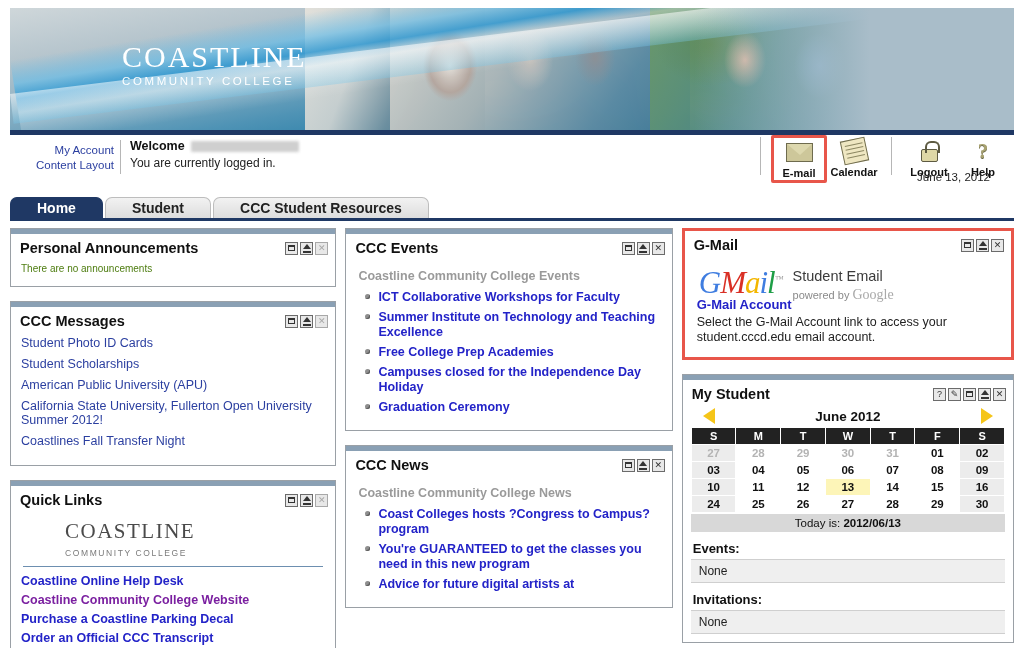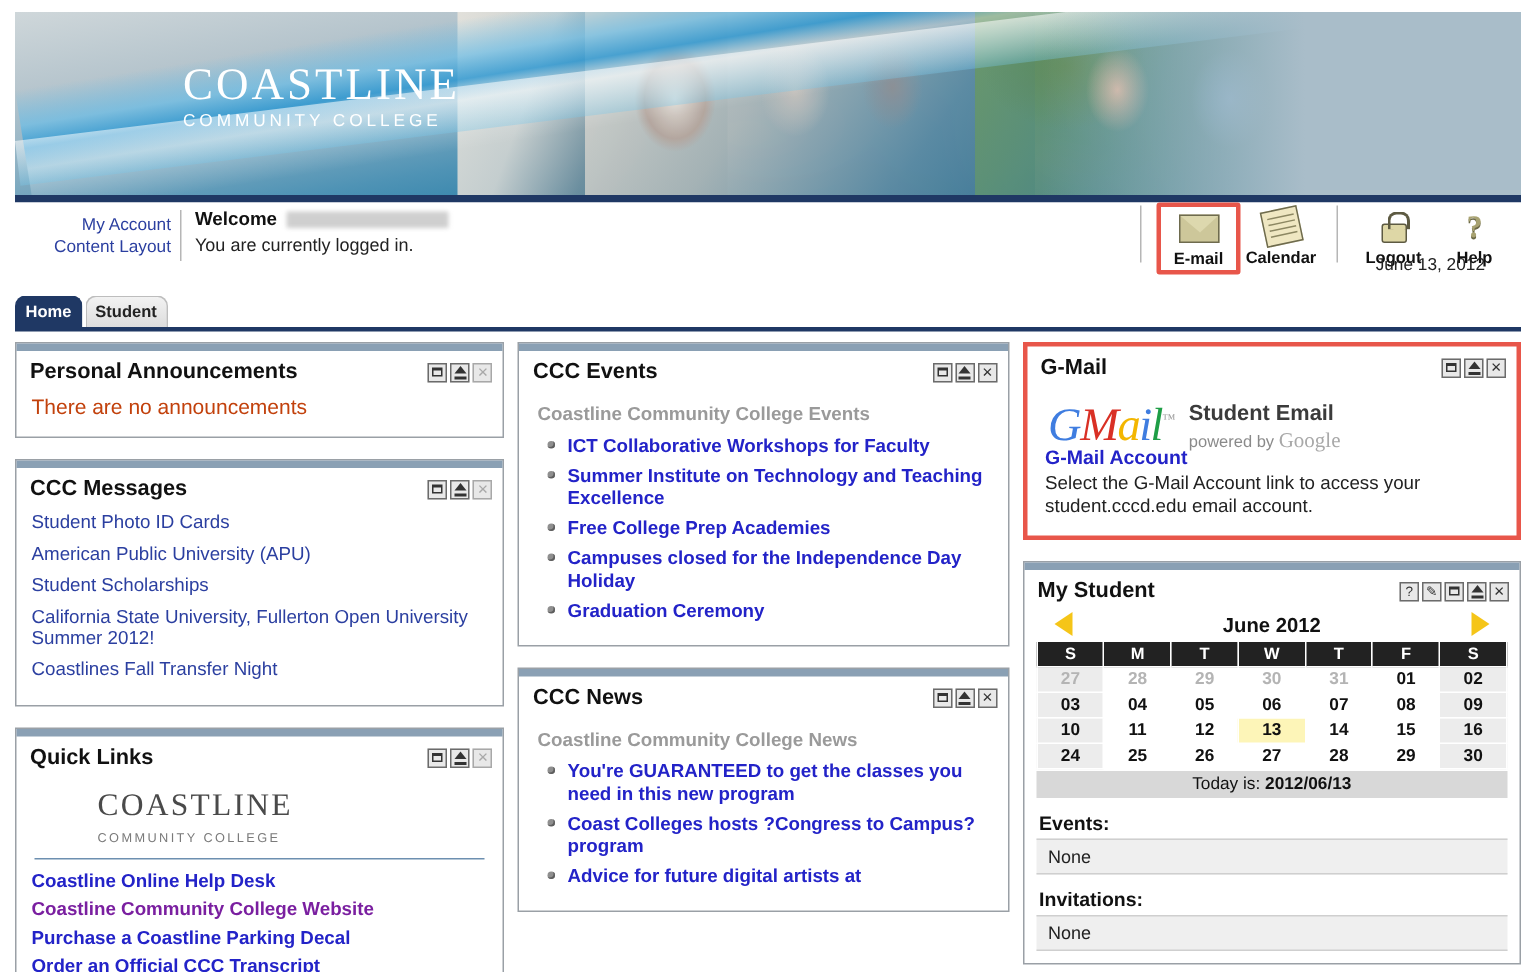--- a/index.html
+++ b/index.html
@@ -125,22 +125,22 @@
   .cal-ic:before{ content:""; position:absolute; left:3px; top:4px; width:18px; height:1px; background:#8c8762; box-shadow:0 4px 0 #8c8762, 0 8px 0 #8c8762, 0 12px 0 #8c8762;}
   .lock-ic { width:17px; height:13px; background:#ded7a6; border:1px solid #5d5a42; border-radius:2px; position:relative; margin-top:8px;}
   .lock-ic:before{ content:""; position:absolute; left:3px; top:-9px; width:11px; height:10px; border:2px solid #5d5a42; border-bottom:none; border-radius:6px 6px 0 0; }
   .q-ic { font-size:21px; font-weight:bold; color:#a8a271; font-family:"Liberation Serif",serif; text-shadow:0 1px 0 #6b6846; }
 
   .date-line { position:absolute; right:24px; top:36px; font-size:11.5px; color:#222; }
 
   
   .tabs { position:absolute; left:10px; top:196px; height:23px; display:flex; align-items:flex-end; }
   .tab {
-    height:22px; line-height:21px; padding:0 6px; margin-right:2px;
-    font-size:11px; font-weight:bold; cursor:pointer;
+    height:22px; line-height:21px; padding:0 26px; margin-right:2px;
+    font-size:14px; font-weight:bold; cursor:pointer;
     border-radius:7px 7px 0 0; color:#222;
     background:linear-gradient(to bottom,#f2f2f2,#dcdcdc);
     border:1px solid #bdbdbd; border-bottom:none;
   }
   .tab.active { background:#1f3864; color:#ffffff; border-color:#1f3864; }
   .tabs-underline { position:absolute; left:10px; top:218px; width:1004px; height:3px; background:#1f3864; }
 
   
   .cols { position:absolute; left:10px; top:228px; width:1004px; display:flex; gap:9px; }
   .col { display:flex; flex-direction:column; gap:14px; }
@@ -159,21 +159,21 @@
     display:flex; align-items:center; justify-content:center; cursor:pointer;
     font-size:9px; line-height:9px; color:#333; font-family:"Liberation Sans",sans-serif;
   }
   .ctrl .sq { width:7px; height:6px; border:1px solid #333; border-top-width:2px; }
   .ctrl .up { width:0;height:0;border-left:4px solid transparent;border-right:4px solid transparent;border-bottom:5px solid #333; margin-bottom:1px;}
   .ctrl.dim { color:#a8a8a8; border-color:#a8a8a8; }
   .ctrl-min { flex-direction:column; }
   .ctrl-min .bar{ width:8px;height:2px;background:#333; margin-top:1px;}
   .p-body { padding:2px 10px 10px 10px; }
 
-  .plain-text { font-size:14px; color:#c2410c; padding-bottom:2px; }
+  .plain-text { font-size:10px; color:#4d7c0f; padding-bottom:2px; }
   .msg-link {
     display:block; font-size:12.5px; color:#2b3fa0; text-decoration:none;
     line-height:14px; margin-bottom:7px; cursor:pointer;
   }
   .sub-head { font-size:12.5px; font-weight:bold; color:#9a9a9a; margin:6px 0 7px 2px; }
   ul.bullets { list-style:none; margin:0; padding:0 0 0 22px; }
   ul.bullets li { position:relative; margin-bottom:5px; }
   ul.bullets li:before {
     content:""; position:absolute; left:-13px; top:4px; width:5px; height:5px;
     border-radius:50%; background:#8f8f8f; box-shadow:inset -1px -1px 0 #5e5e5e;
@@ -196,21 +196,21 @@
   .ql-link { display:block; font-size:12.5px; font-weight:bold; color:#2323c8; text-decoration:none; line-height:19px; cursor:pointer; }
   .ql-link.visited { color:#7a1fa0; }
 
   
   .gm-row { display:flex; align-items:flex-start; gap:10px; padding:4px 0 0 4px; }
   .gm-logo { font-size:31px; line-height:31px; font-family:"Liberation Serif", serif; letter-spacing:-1px; position:relative;font-style:italic;}
   .gm-logo .g{color:#3f7de0;} .gm-logo .m{color:#d93025;} .gm-logo .a{color:#f3b600;}
   .gm-logo .i{color:#3f7de0;} .gm-logo .l{color:#1e9e46;}
   .gm-tm { font-size:9px; vertical-align:super; color:#999; }
   .gm-right { padding-top:3px; }
-  .gm-se { font-size:14.5px; font-weight:bold; color:#3b3b3b; line-height:16px; }
+  .gm-se { font-size:14.5px; font-weight:normal; color:#3b3b3b; line-height:16px; }
   .gm-pb { font-size:11px; color:#8a8a8a; }
   .gm-pb .goog { font-family:"Liberation Serif",serif; font-size:14px; color:#a9a9a9; }
   .gm-acct { display:block; font-size:13px; font-weight:bold; color:#2323c8; text-decoration:none; margin:-6px 0 3px 2px; cursor:pointer; }
   .gm-desc { font-size:12.5px; color:#222; line-height:15px; padding:0 0 2px 2px; }
 
   
   .cal-nav { display:flex; align-items:center; justify-content:space-between; padding:1px 12px 3px 12px;gap:38px; }
   .arrow-l { width:0;height:0;border-top:8px solid transparent;border-bottom:8px solid transparent;border-right:12px solid #f5c518; cursor:pointer; }
   .arrow-r { width:0;height:0;border-top:8px solid transparent;border-bottom:8px solid transparent;border-left:12px solid #f5c518; cursor:pointer; }
   .cal-month { font-size:13.5px; font-weight:bold; color:#111; }
@@ -301,20 +301,21 @@
           </span>
         <span class="lbl">Help</span>
       </div>
     </div>
     <div class="date-line">June 13, 2012</div>
   </div>
 
   <div class="tabs">
     <div class="tab active">Home</div>
     <div class="tab">Student</div>
+    <div class="tab">CCC Student Resources</div>
   </div>
   <div class="tabs-underline"></div>
 
   <div class="cols">
 
     <div class="col col-left">
 
       <div class="portlet">
         <div class="portlet-top"></div>
         <div class="p-head">
@@ -345,22 +346,22 @@
               </span>
             <span class="ctrl ctrl-min">
                 <span class="up"></span>
                 <span class="bar"></span>
               </span>
             <span class="ctrl dim">✕</span>
           </span>
         </div>
         <div class="p-body">
           <a class="msg-link">Student Photo ID Cards</a>
+          <a class="msg-link">Student Scholarships</a>
           <a class="msg-link">American Public University (APU)</a>
-          <a class="msg-link">Student Scholarships</a>
           <a class="msg-link">California State University, Fullerton Open University  Summer 2012!</a>
           <a class="msg-link">Coastlines Fall Transfer Night</a>
         </div>
       </div>
 
       <div class="portlet">
         <div class="portlet-top"></div>
         <div class="p-head">
           <span class="p-title">Quick Links</span>
           <span class="p-ctrls">
@@ -446,24 +447,24 @@
                 <span class="up"></span>
                 <span class="bar"></span>
               </span>
             <span class="ctrl">✕</span>
           </span>
         </div>
         <div class="p-body">
           <div class="sub-head">Coastline Community College News</div>
           <ul class="bullets">
             <li>
+                <a>Coast Colleges hosts ?Congress to Campus? program</a>
+              </li>
+            <li>
                 <a>You're GUARANTEED to get the classes you need in this new program</a>
-              </li>
-            <li>
-                <a>Coast Colleges hosts ?Congress to Campus? program</a>
               </li>
             <li>
                 <a>Advice for future digital artists at</a>
               </li>
           </ul>
         </div>
       </div>
     </div>
 
     <div class="col col-right">

